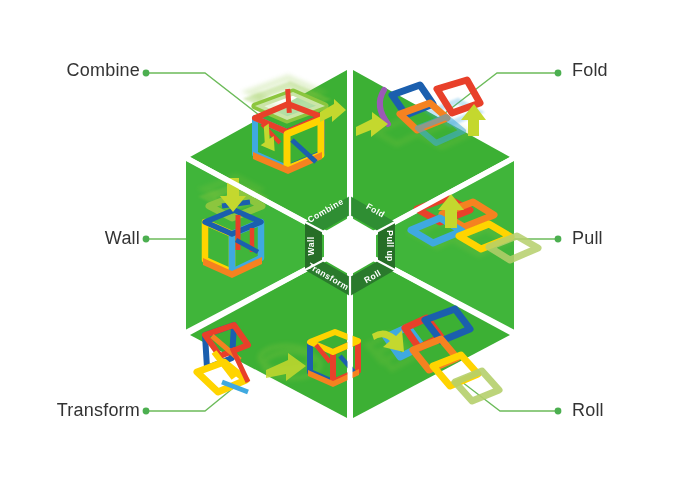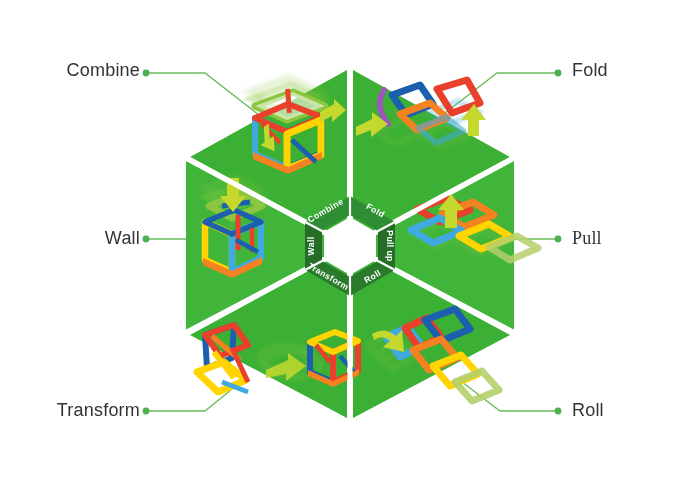--- a/index.html
+++ b/index.html
@@ -297,16 +297,16 @@
     </g>
 
     <polygon points="350,217 376,232 376,260 350,275 324,260 324,232" fill="#ffffff"></polygon>
   </svg>
 
   <div class="outer-label lbl-left" style="left:0px;top:60px;width:140px;">Combine</div>
   <div class="outer-label lbl-left" style="left:0px;top:228px;width:140px;">Wall</div>
   <div class="outer-label lbl-left" style="left:0px;top:400px;width:140px;">Transform</div>
 
   <div class="outer-label lbl-right" style="left:572px;top:60px;width:128px;">Fold</div>
-  <div class="outer-label lbl-right" style="left:572px;top:228px;width:128px;font-family:Liberation Serif, serif;">Pull</div>
+  <div class="outer-label lbl-right" style="left:572px;top:228px;width:128px;">Pull</div>
   <div class="outer-label lbl-right" style="left:572px;top:400px;width:128px;">Roll</div>
 
 </div>
 
 </body></html>

